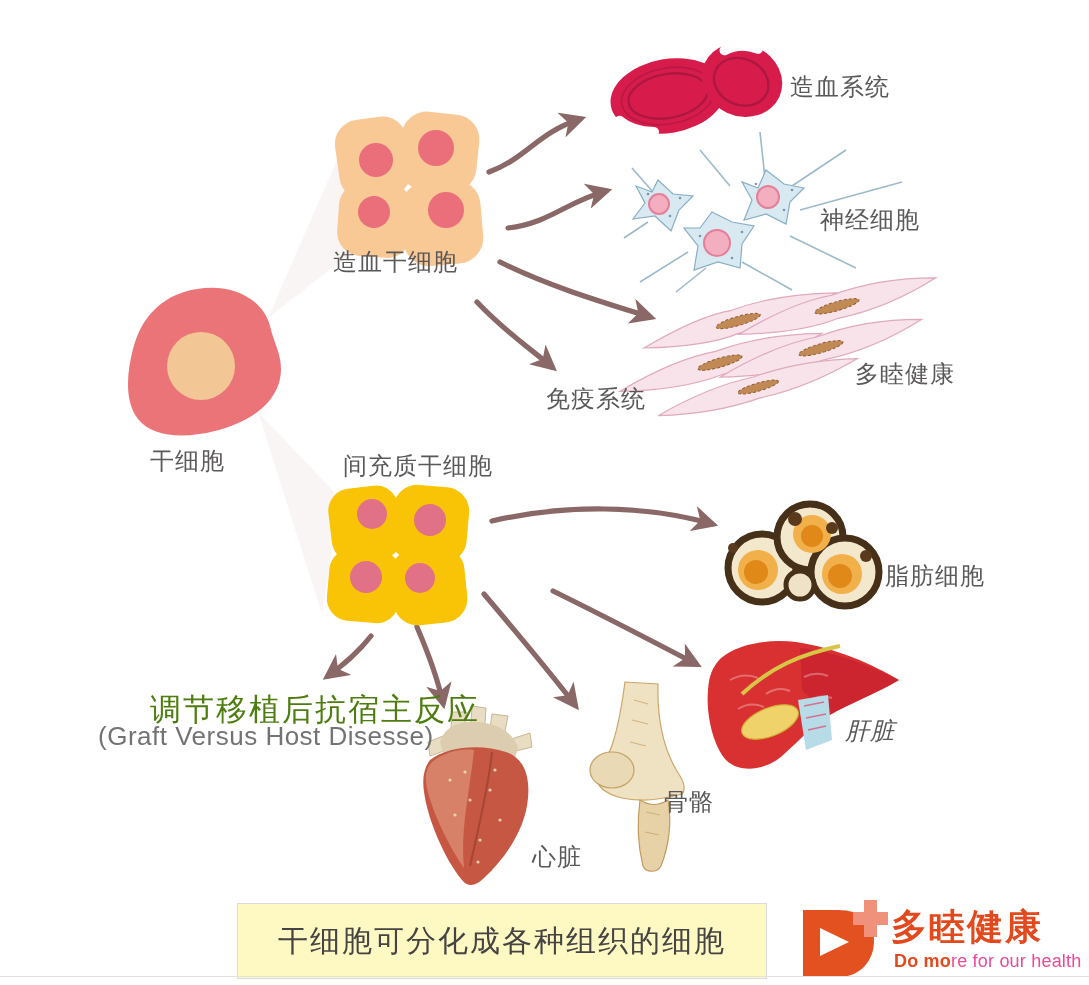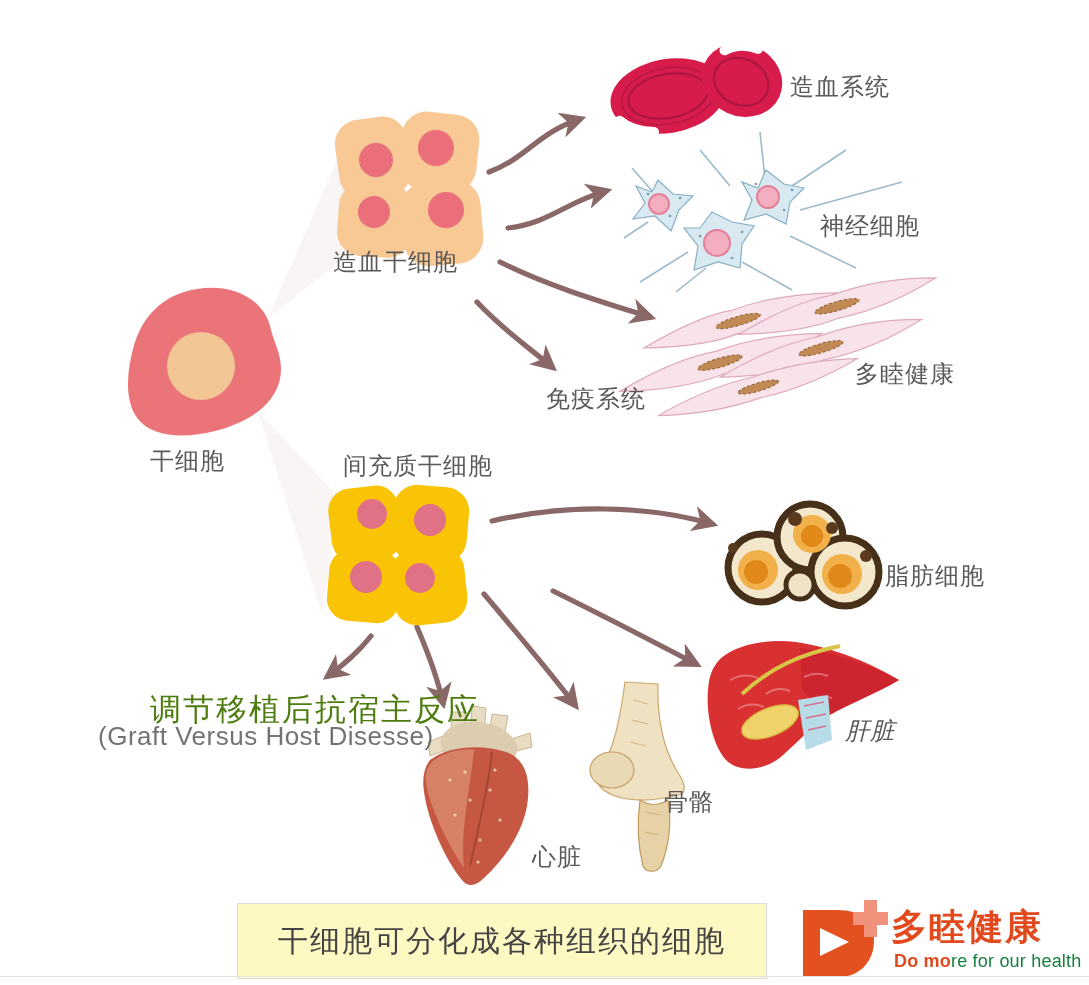--- a/index.html
+++ b/index.html
@@ -21,21 +21,21 @@
     align-items:center;justify-content:center;
   }
   .caption-box .txt{font-size:30px;color:#454343;letter-spacing:2px;white-space:nowrap;}
   .bottom-rule{position:absolute;left:0;top:976px;width:1089px;height:0;border-top:1px solid #E4E2E1;}
   .brand-name{
     position:absolute;left:891px;top:903px;font-size:36px;font-weight:bold;
     color:#E2491D;letter-spacing:2px;white-space:nowrap;
   }
   .brand-tagline{position:absolute;left:894px;top:951px;font-size:18px;white-space:nowrap;letter-spacing:0.2px;}
   .brand-tagline .hi{color:#E2491D;font-weight:bold;}
-  .brand-tagline .lo{color:#15803d;}
+  .brand-tagline .lo{color:#ec4899;}
 </style>
 </head>
 <body>
 
 <div class="stage">
 
   <svg class="art" width="1089" height="985" viewBox="0 0 1089 985">
     <defs>
       <marker id="ah" viewBox="0 0 10 10" refX="7.5" refY="5" markerWidth="5" markerHeight="5" orient="auto">
         <path d="M0,0 L10,5 L0,10 L2.8,5 Z" fill="#8A6868"></path>
@@ -222,21 +222,21 @@
       <path d="M 820,928 L 849,942 L 820,956 Z" fill="#ffffff"></path>
       <path d="M 853,912 L 864,912 L 864,900 L 877,900 L 877,912 L 888,912
                L 888,925 L 877,925 L 877,937 L 864,937 L 864,925 L 853,925 Z" fill="#F0927B"></path>
     </g>
   </svg>
 
   <div class="lbl" style="left:150px;top:447px;">干细胞</div>
   <div class="lbl" style="left:333px;top:248px;">造血干细胞</div>
   <div class="lbl" style="left:343px;top:452px;">间充质干细胞</div>
   <div class="lbl" style="left:790px;top:73px;">造血系统</div>
-  <div class="lbl" style="left:820px;top:212px;">神经细胞</div>
+  <div class="lbl" style="left:820px;top:206px;">神经细胞</div>
   <div class="lbl" style="left:855px;top:360px;">多睦健康</div>
   <div class="lbl" style="left:546px;top:385px;">免疫系统</div>
   <div class="lbl" style="left:885px;top:562px;">脂肪细胞</div>
   <div class="lbl" style="left:845px;top:717px;font-style:italic;">肝脏</div>
   <div class="lbl" style="left:664px;top:788px;">骨骼</div>
   <div class="lbl" style="left:532px;top:843px;">心脏</div>
   <div class="lbl lbl-gvhd1" style="left:150px;top:692px;">调节移植后抗宿主反应</div>
   <div class="lbl lbl-gvhd2" style="left:98px;top:722px;">(Graft Versus Host Disesse)</div>
 
   <div class="caption-box">

